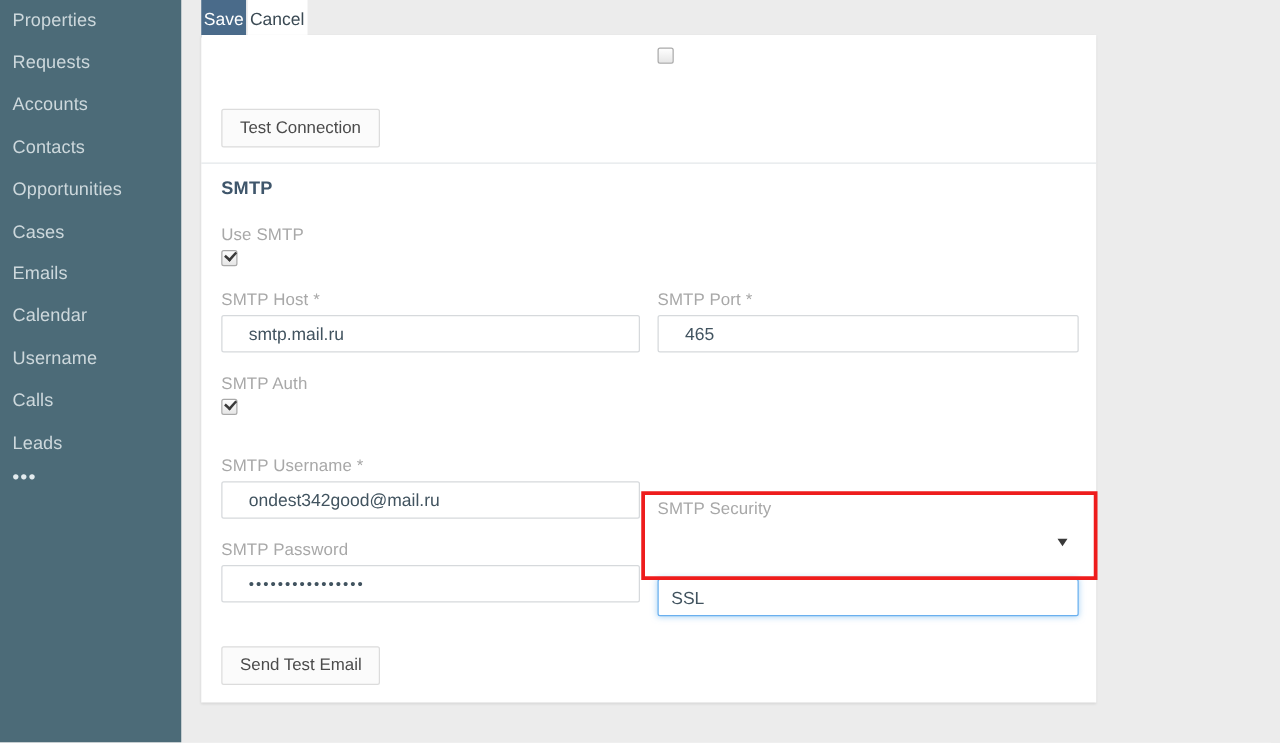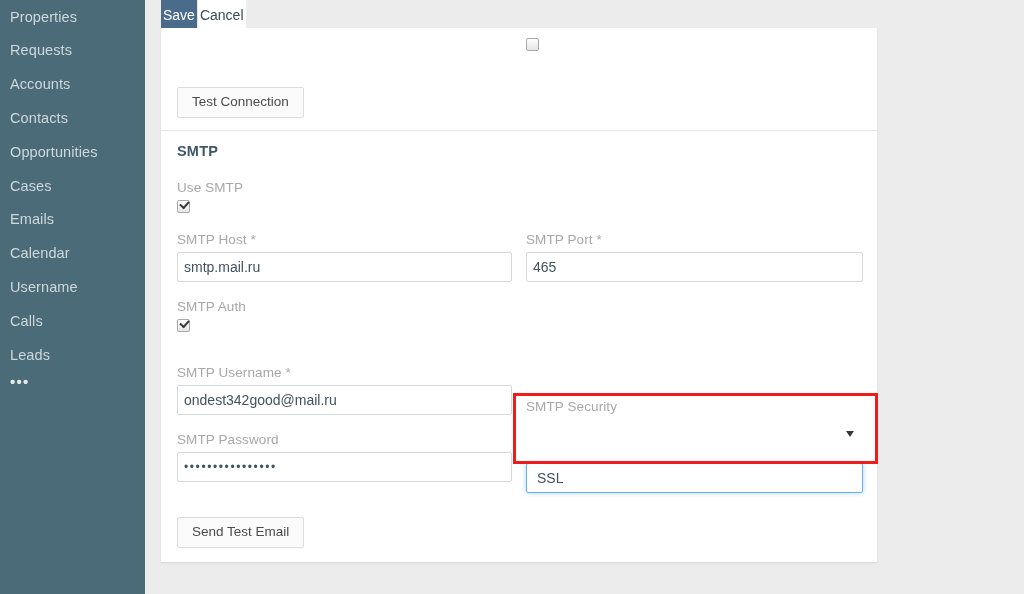--- a/index.html
+++ b/index.html
@@ -127,21 +127,21 @@
 
   .text-input {
     position: absolute;
     height: 30px;
     border: 1px solid #d6d9dc;
     border-radius: 2px;
     background: #fff;
     font-size: 14px;
     font-family: "Liberation Sans", sans-serif;
     color: #41535f;
-    padding: 0 6px;
+    padding: 0 21px;
     outline: none;
   }
   .text-input.pw {
     letter-spacing: 1.6px;
     font-size: 12px;
     color: #41535f;
   }
 
   .checkbox {
     position: absolute;

